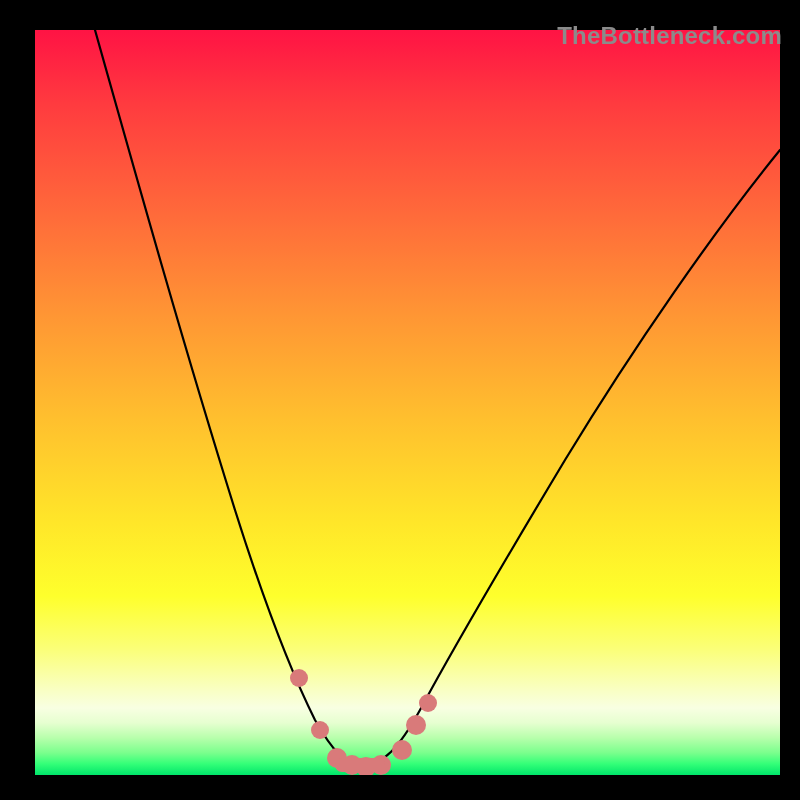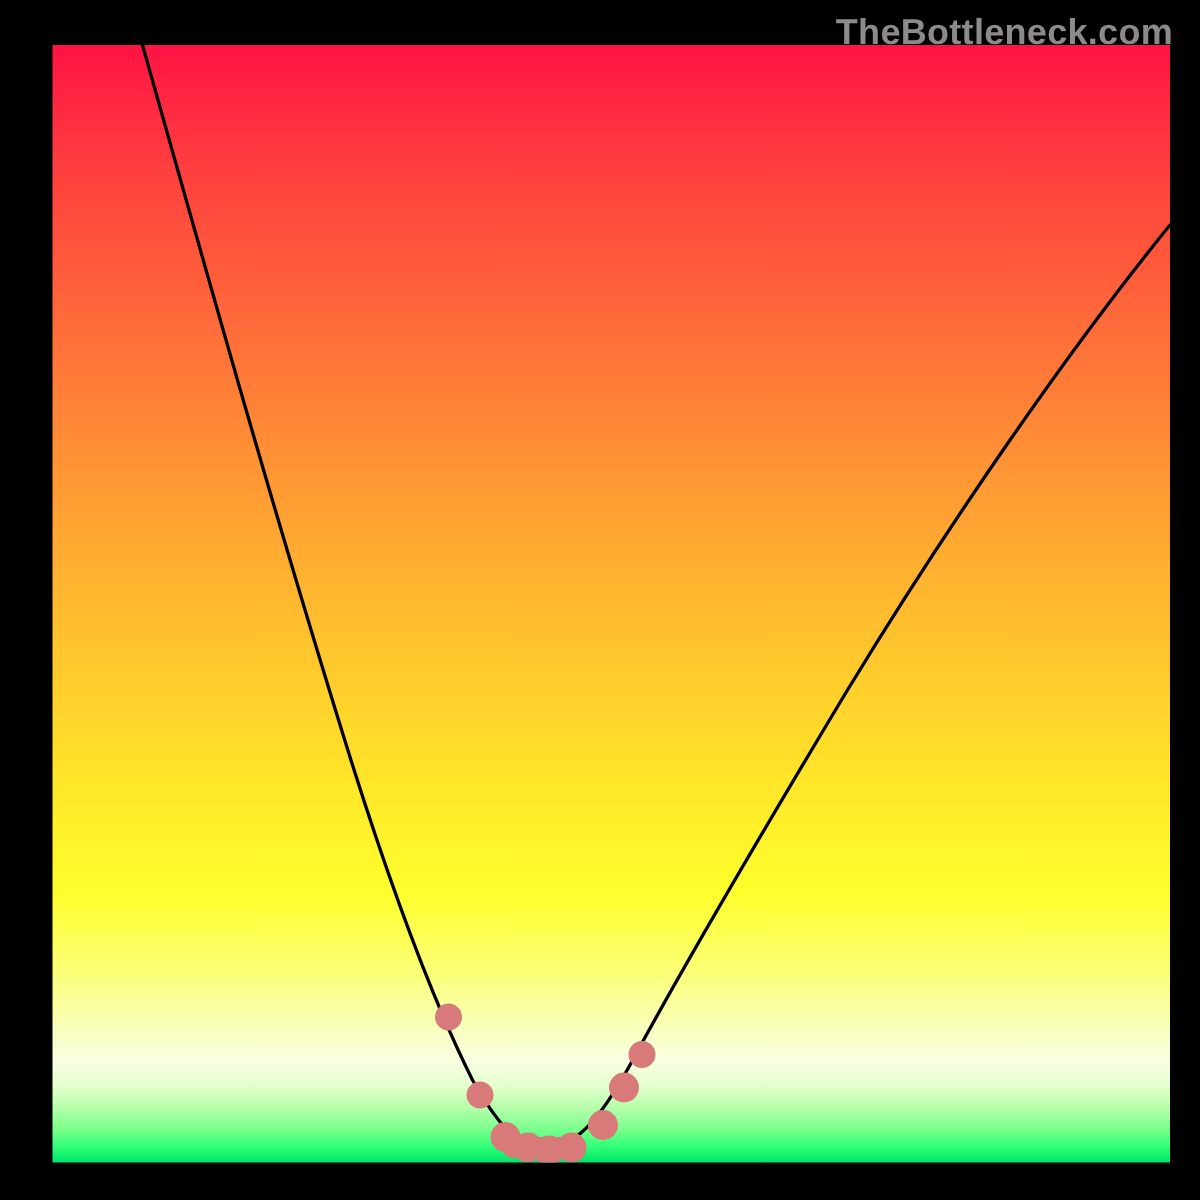--- a/index.html
+++ b/index.html
@@ -39,21 +39,21 @@
       #f8ffe2 91%,
       #e6ffd0 93%,
       #b8ffac 95%,
       #7bff8d 97%,
       #34ff78 98.5%,
       #00e56a 100%
     );
   }
   .watermark {
     position: absolute;
-    top: 8px;
+    top: 22px;
     right: 18px;
     font-family: Arial, Helvetica, sans-serif;
     font-size: 24px;
     font-weight: bold;
     color: #8b8b8b;
     letter-spacing: 0.2px;
   }
   svg.curve {
     position: absolute;
     left: 0;

